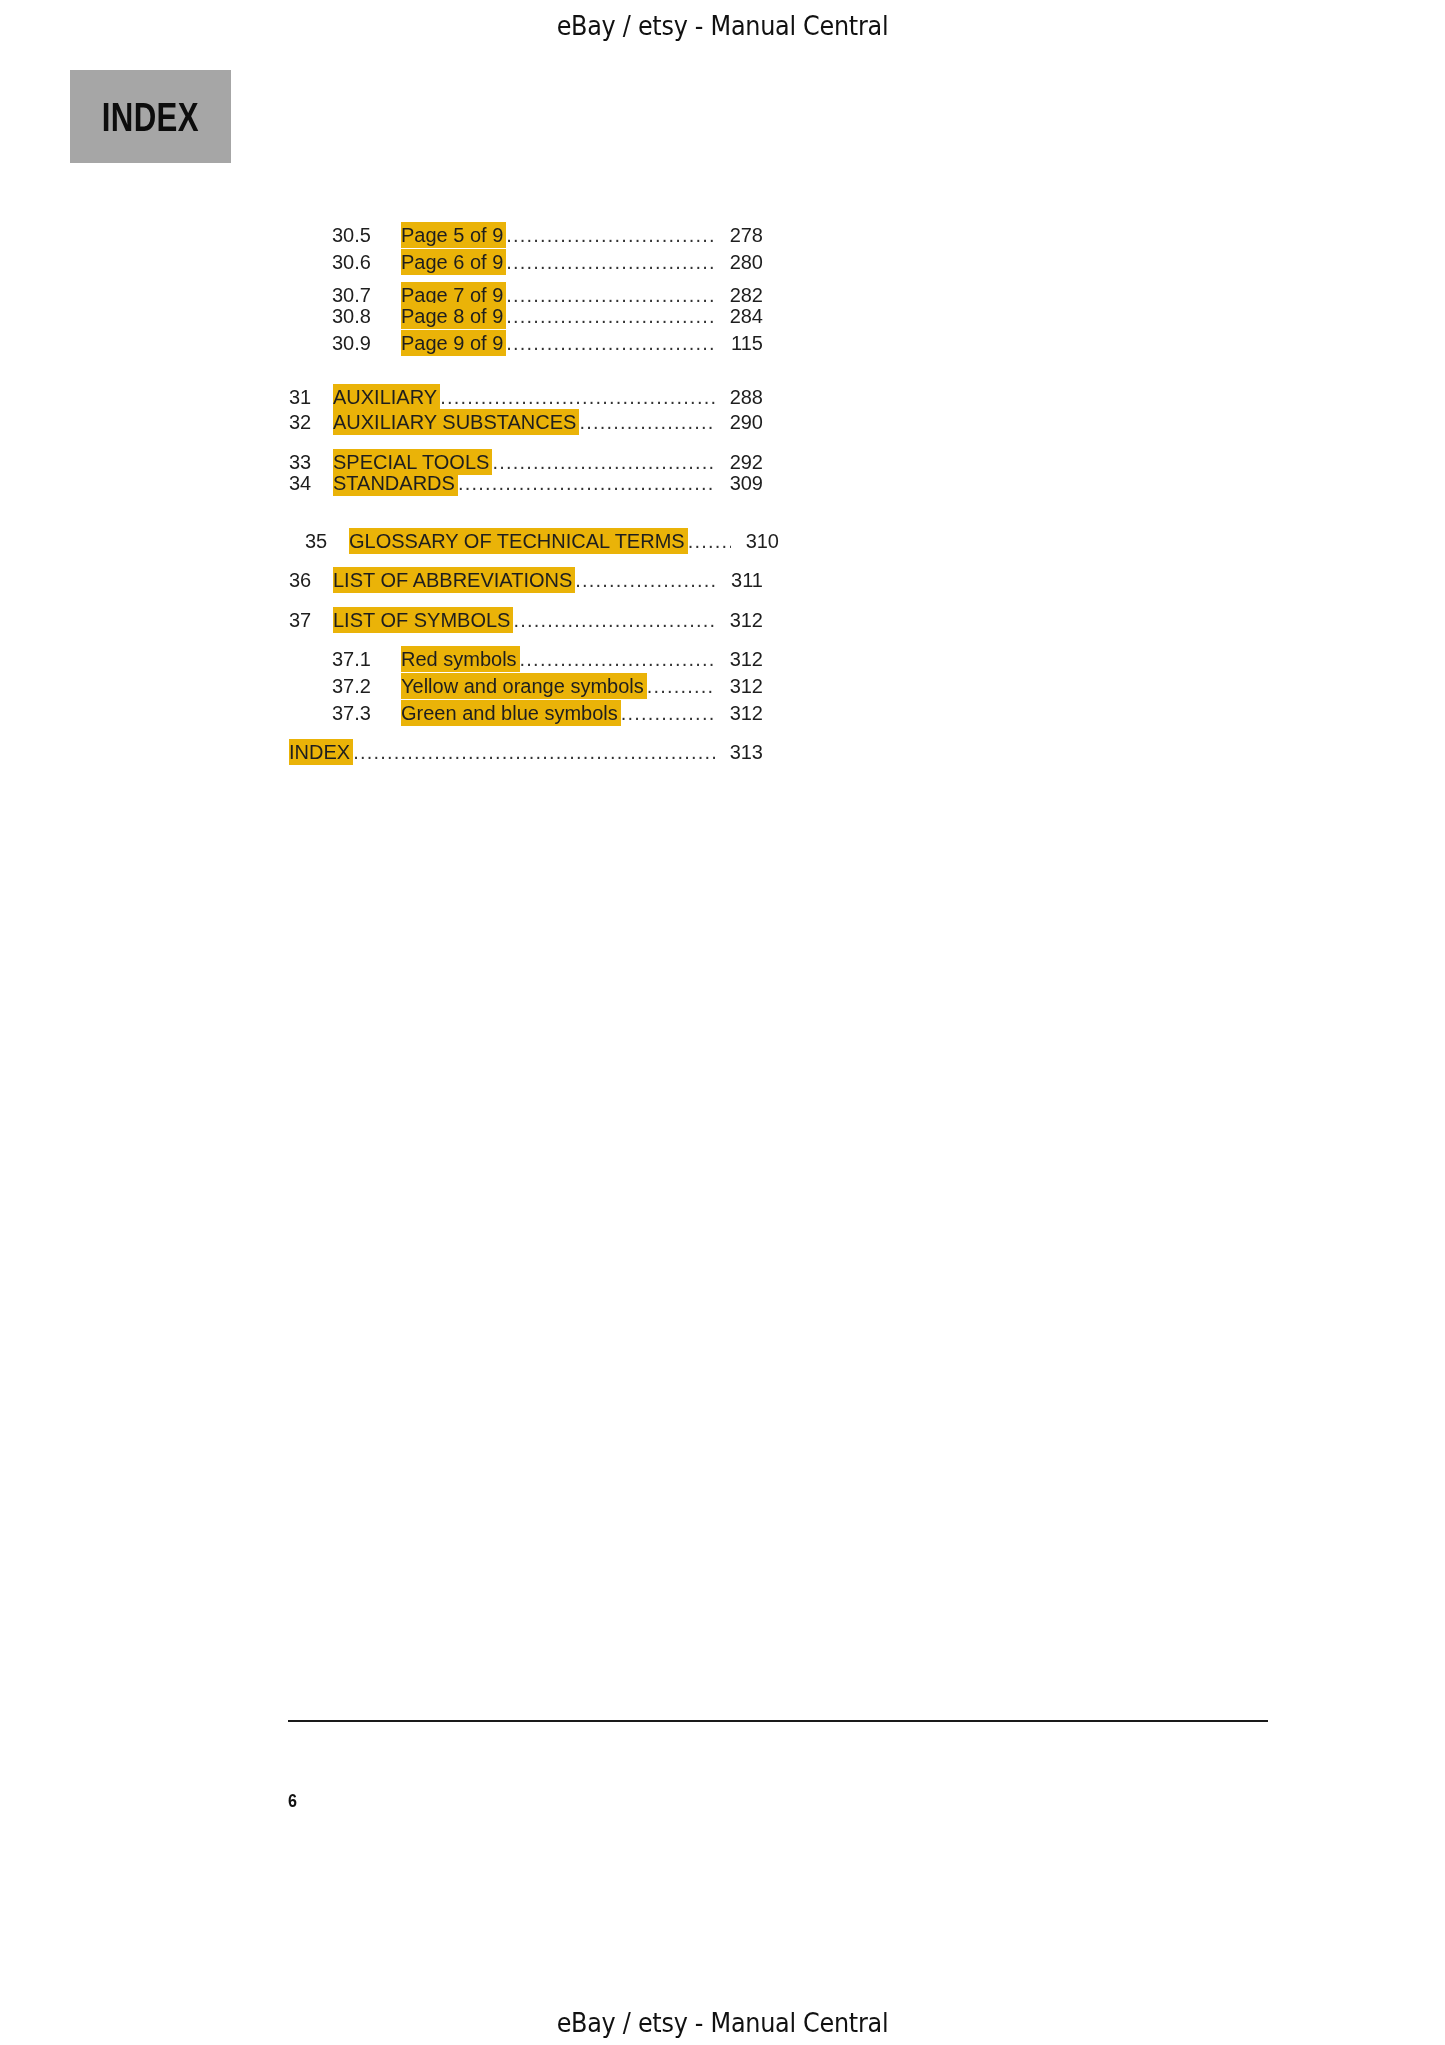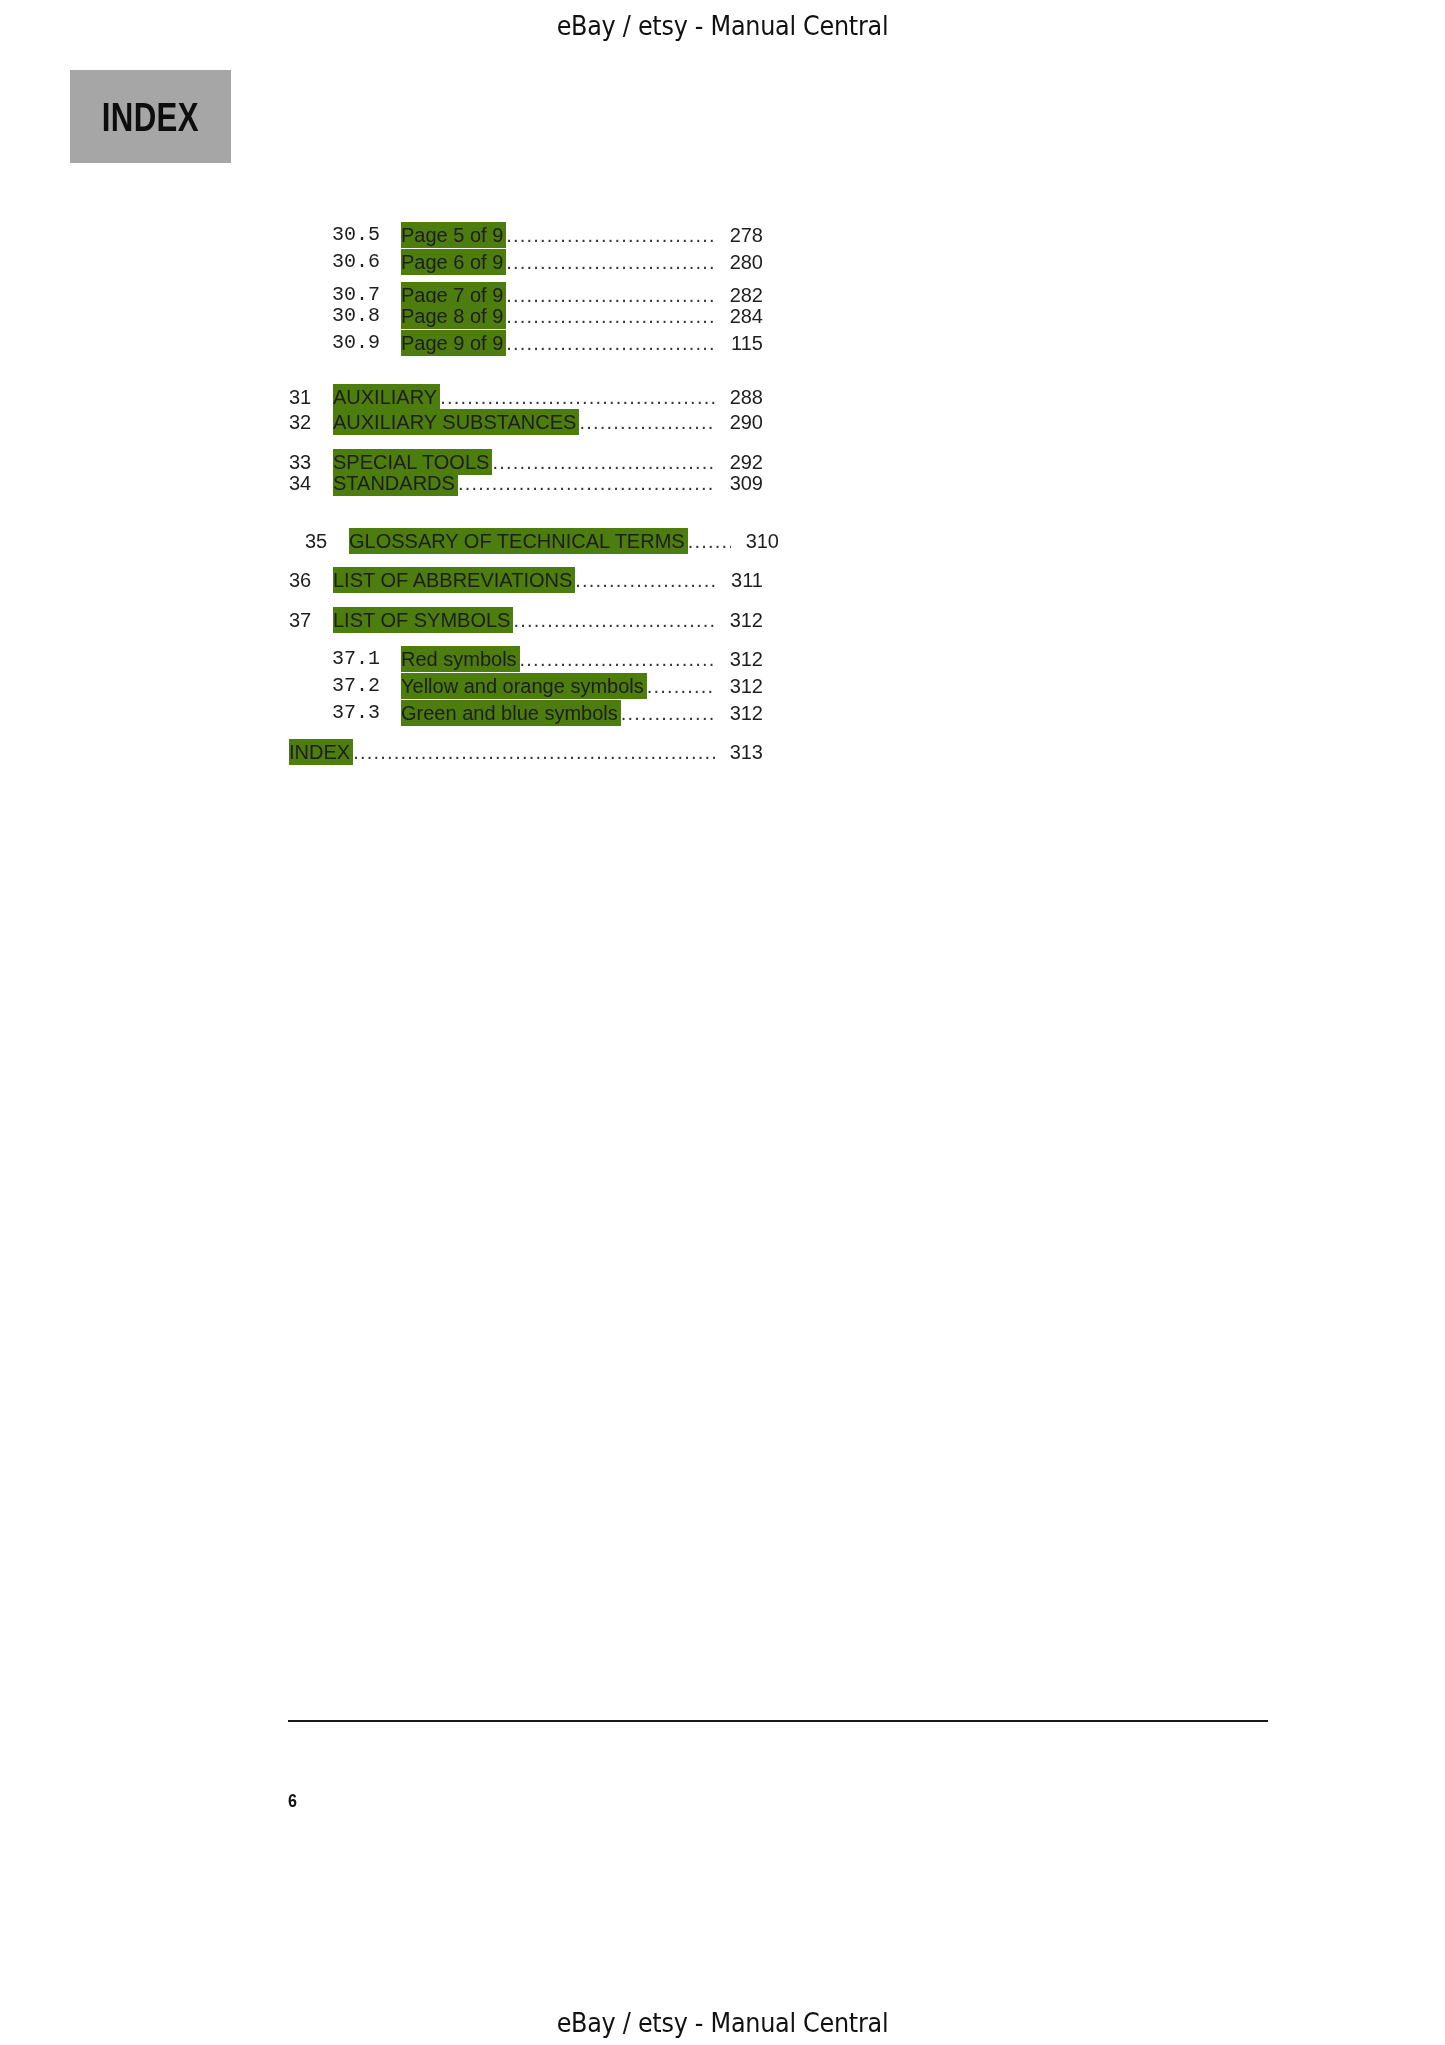--- a/index.html
+++ b/index.html
@@ -72,21 +72,21 @@
       top: 0;
     }
     .toc-title-wrap {
       position: absolute;
       top: 0;
       right: 48px;
       overflow: hidden;
       display: flex;
     }
     .toc-title {
-      background: #4d7c0f;
+      background: #eab308;
       padding-right: 3px;
       flex: 0 0 auto;
     }
     .toc-leader {
       flex: 1 1 auto;
       overflow: hidden;
       letter-spacing: 1.2px;
       color: #333;
     }
     .toc-page {
@@ -94,21 +94,21 @@
       right: 0;
       top: 0;
       width: 38px;
       text-align: right;
     }
 
     
     .toc-row.main .toc-num { left: 0; }
     .toc-row.main .toc-title-wrap { left: 44px; }
     
-    .toc-row.sub .toc-num { left: 43px; font-family: Liberation Mono, monospace; }
+    .toc-row.sub .toc-num { left: 43px; }
     .toc-row.sub .toc-title-wrap { left: 112px; }
     
     .toc-row.plain .toc-title-wrap { left: 0; }
 
     .footer-rule {
       position: absolute;
       left: 288px;
       top: 1720px;
       width: 980px;
       height: 2px;

